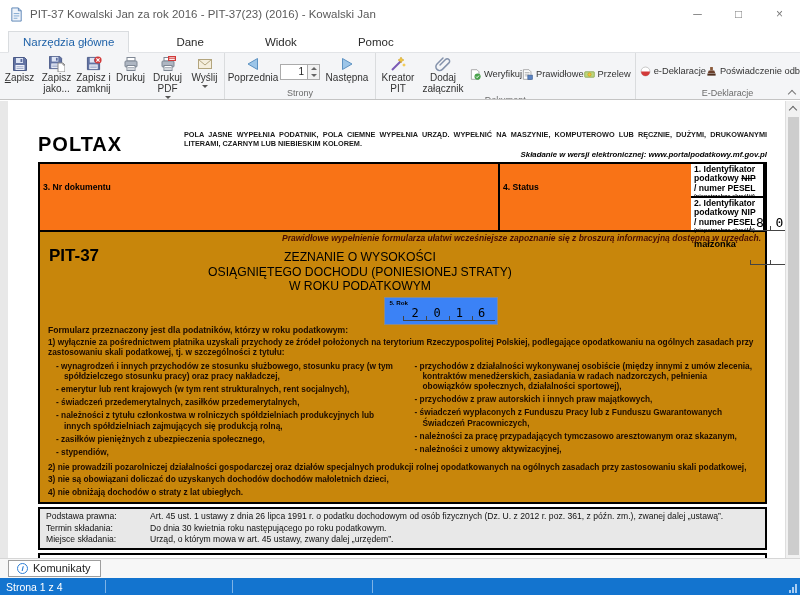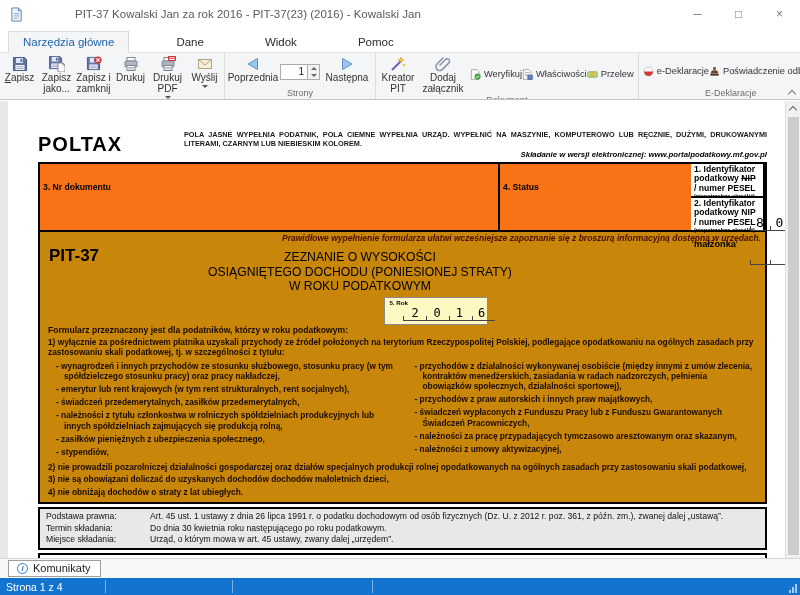--- a/index.html
+++ b/index.html
@@ -6,21 +6,21 @@
     --orange:#C8860B;
     --maroon:#4A0E04;
     --blue:#1374CF;
     --ink:#1C0B00;
   }
   *{box-sizing:border-box;margin:0;padding:0;}
   html,body{width:800px;height:595px;overflow:hidden;}
   body{position:relative;font-family:"Liberation Sans",sans-serif;background:#fff;}
 
   
-  .titlebar{height:28px;display:flex;align-items:center;background:#fff;gap:45px;}
+  .titlebar{height:28px;display:flex;align-items:center;background:#fff;}
   .titlebar .app-icon{margin:0 6px 0 9px;width:15px;height:15px;}
   .titlebar .title{flex:1;font-size:11.5px;color:#5a5a5a;white-space:nowrap;overflow:hidden;}
   .win-controls{display:flex;height:28px;}
   .win-btn{width:41px;display:flex;align-items:center;justify-content:center;font-size:12px;color:#7a7a7a;}
 
   
   .tabrow{height:25px;display:flex;align-items:flex-end;background:#fff;padding-left:8px;border-bottom:1px solid #e2e4e7;gap:33px;}
   .tab{padding:4px 14px 4px;font-size:11.5px;color:#2b2b2b;white-space:nowrap;}
   .tab.active{color:#1f62a8;background:#f4f5f7;border:1px solid #d9dcdf;border-bottom:1px solid #f4f5f7;margin-bottom:-1px;}
 
@@ -75,21 +75,21 @@
         background-image:linear-gradient(#444,#444),repeating-linear-gradient(to right,#444 0 1px,transparent 1px 19.6px);
         background-size:100% 1px,100% 5px;background-position:left bottom,left bottom;background-repeat:no-repeat;}
   .comb .digits{font-family:"DejaVu Sans Mono",monospace;font-size:13px;letter-spacing:11.6px;text-indent:6px;display:block;line-height:14px;}
 
   
   .orangewrap{border:2px solid #000;border-top:none;background:var(--orange);}
   .banner{font-size:8.5px;font-weight:bold;font-style:italic;color:var(--maroon);text-align:right;padding:1px 4px 2px;}
   .orange-main{position:relative;padding:2px 8px 5px;color:var(--ink);}
   .pit-title{position:absolute;left:9px;top:1px;font-size:17px;font-weight:bold;color:#000000;}
   .headings{width:62%;margin:3px 0 0 13%;text-align:center;font-size:12.2px;font-weight:normal;line-height:1.2;color:#000000;}
-  .rok-box{position:absolute;left:47.5%;top:52px;width:104px;background:#fef9c3;border:1px solid #8a8a8a;padding:1px 4px 3px;color:#000;}
+  .rok-box{position:absolute;left:47.5%;top:52px;width:114px;background:#3b82f6;border:1px solid #8a8a8a;padding:1px 4px 3px;color:#000;}
   .rok-label{font-size:6.2px;font-weight:bold;}
   .rok-comb{height:14px;margin:1px 0 0 14px;width:92px;
         background-image:linear-gradient(#444,#444),repeating-linear-gradient(to right,#444 0 1px,transparent 1px 23px);
         background-size:100% 1px,100% 5px;background-position:left bottom,left bottom;background-repeat:no-repeat;}
   .rok-comb .digits{font-family:"DejaVu Sans Mono",monospace;font-size:12px;letter-spacing:15px;text-indent:8px;line-height:13px;display:block;}
   .intro{margin-top:31px;font-size:8.6px;font-weight:bold;}
   .oitem{font-size:8.3px;font-weight:bold;line-height:1.27;margin-top:2px;}
   .cols{display:flex;gap:16px;margin:3px 0 2px 8px;}
   .col{flex:1;}
   .bullet{font-size:8.3px;font-weight:bold;line-height:1.22;margin-bottom:3px;padding-left:8px;text-indent:-8px;}
@@ -331,21 +331,21 @@
         <div class="smallbtn">
           <svg>
               <use href="#i-doc-check"></use>
             </svg>
           <span>Weryfikuj</span>
         </div>
         <div class="smallbtn">
           <svg>
               <use href="#i-doc-props"></use>
             </svg>
-          <span>Właściwości</span>
+          <span>Prawidłowe</span>
         </div>
         <div class="smallbtn">
           <svg>
               <use href="#i-money"></use>
             </svg>
           <span>Przelew</span>
         </div>
       </div>
     </div>
     <div class="group-label">Dokument</div>

